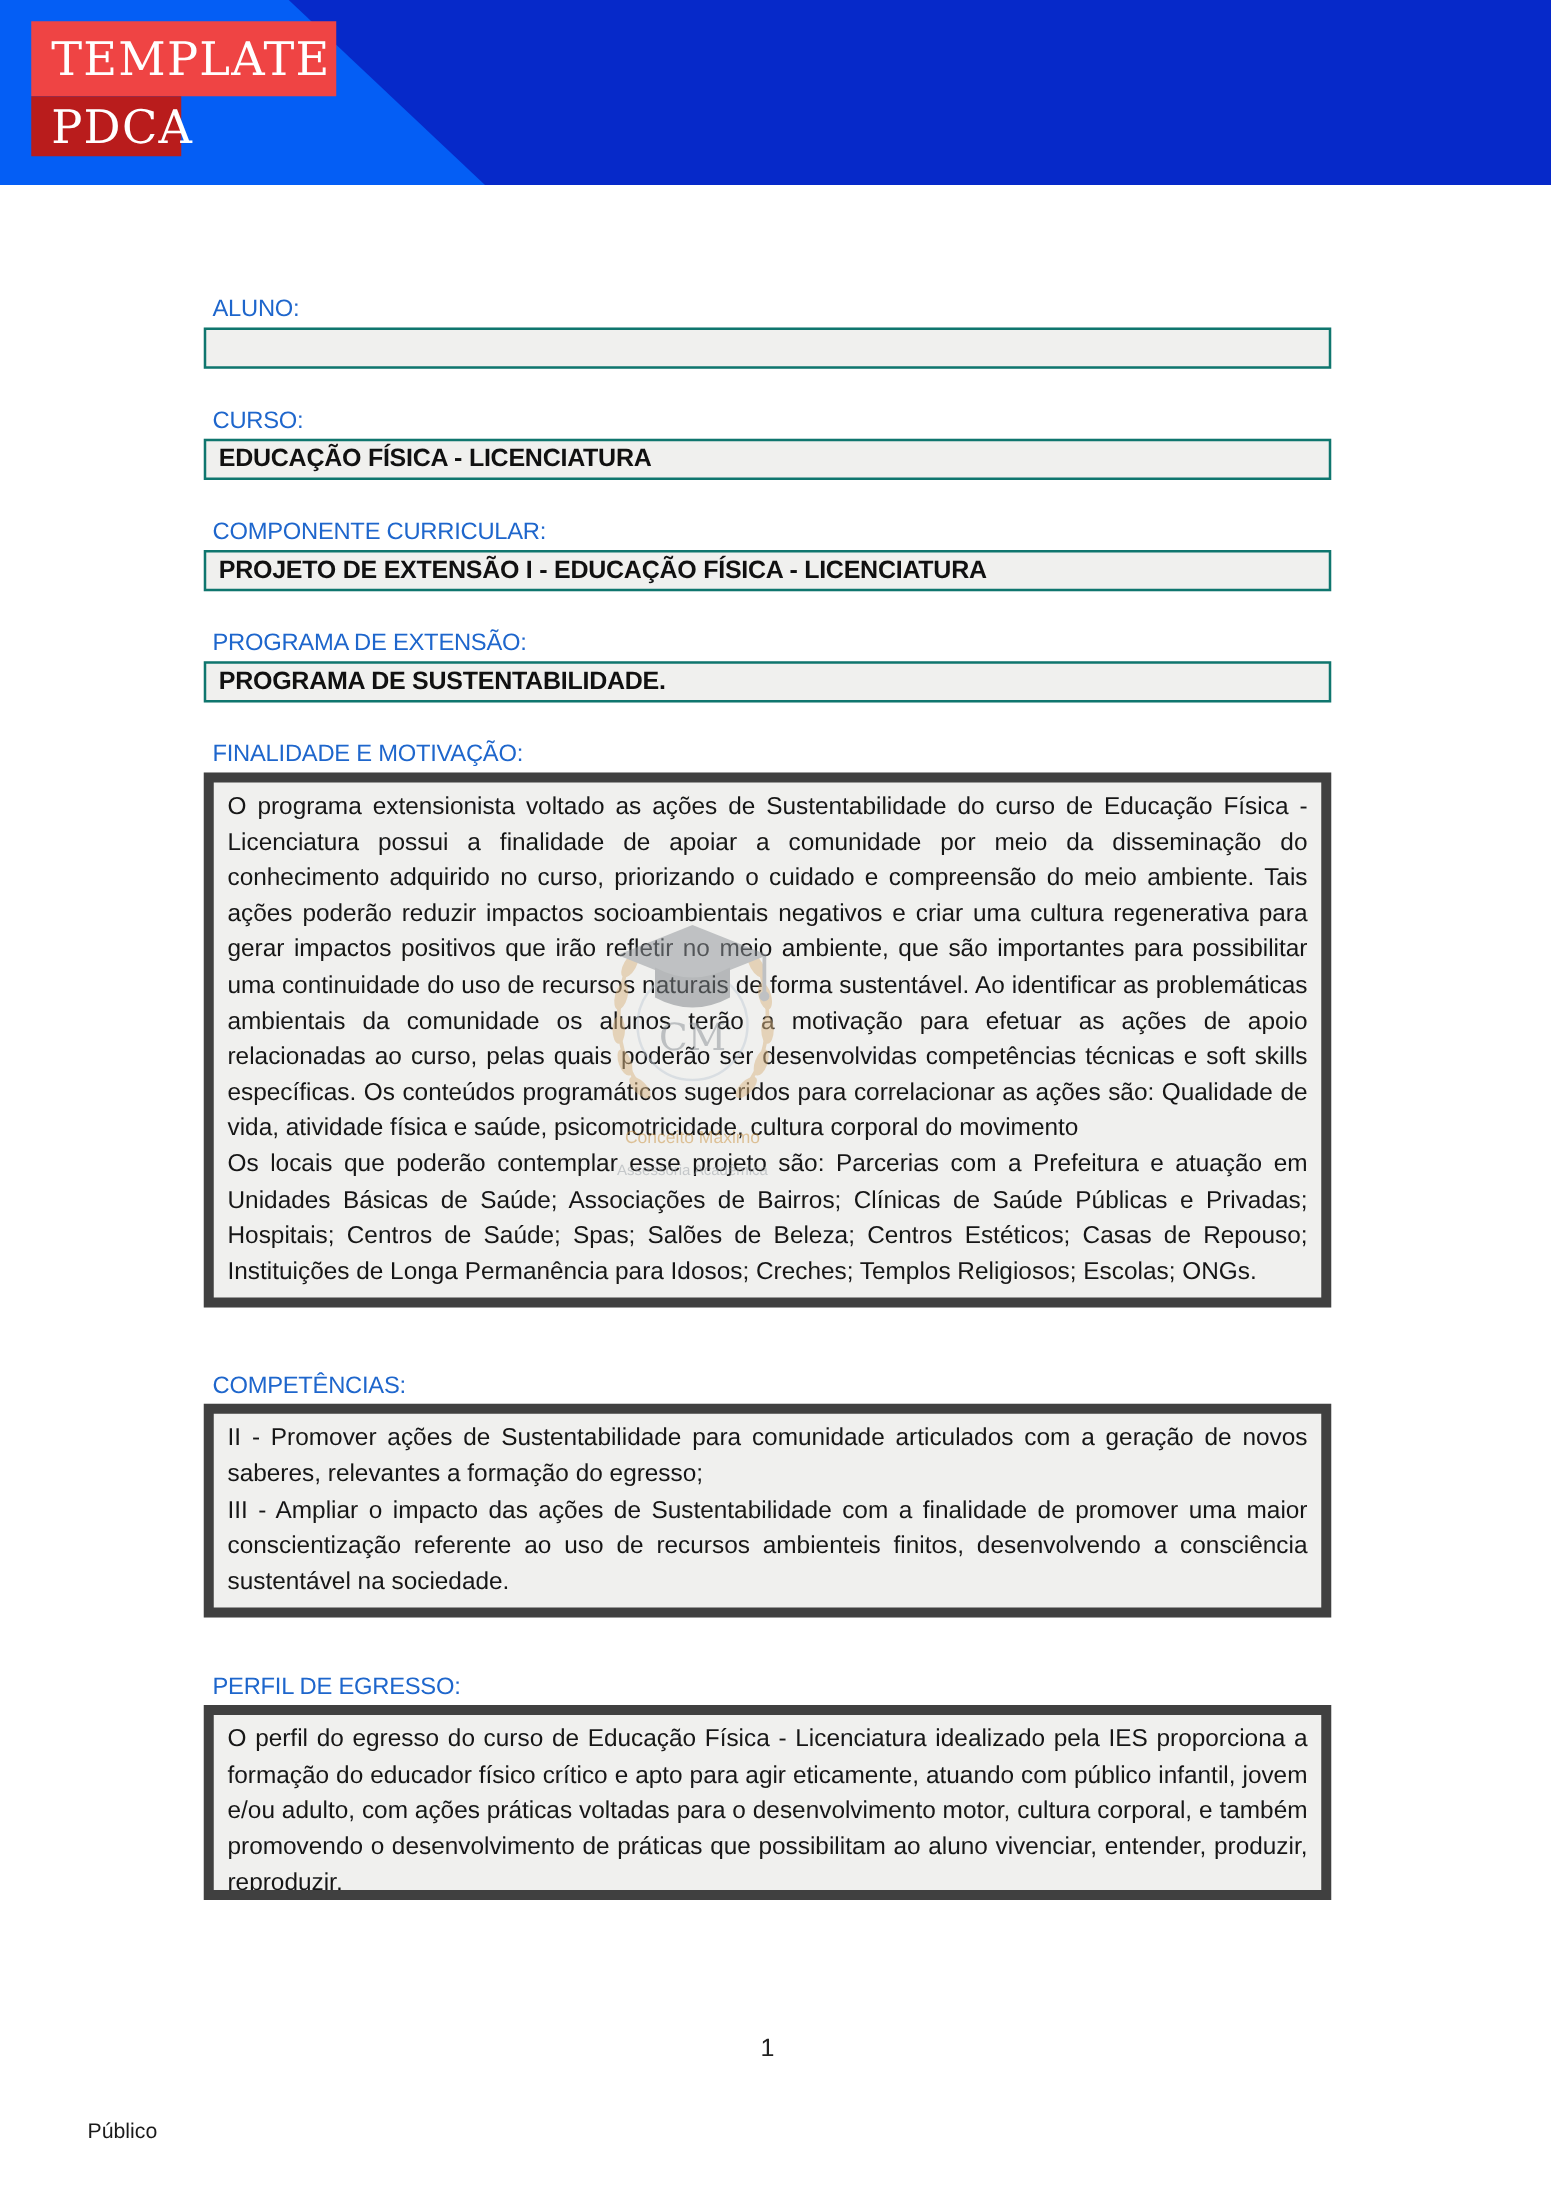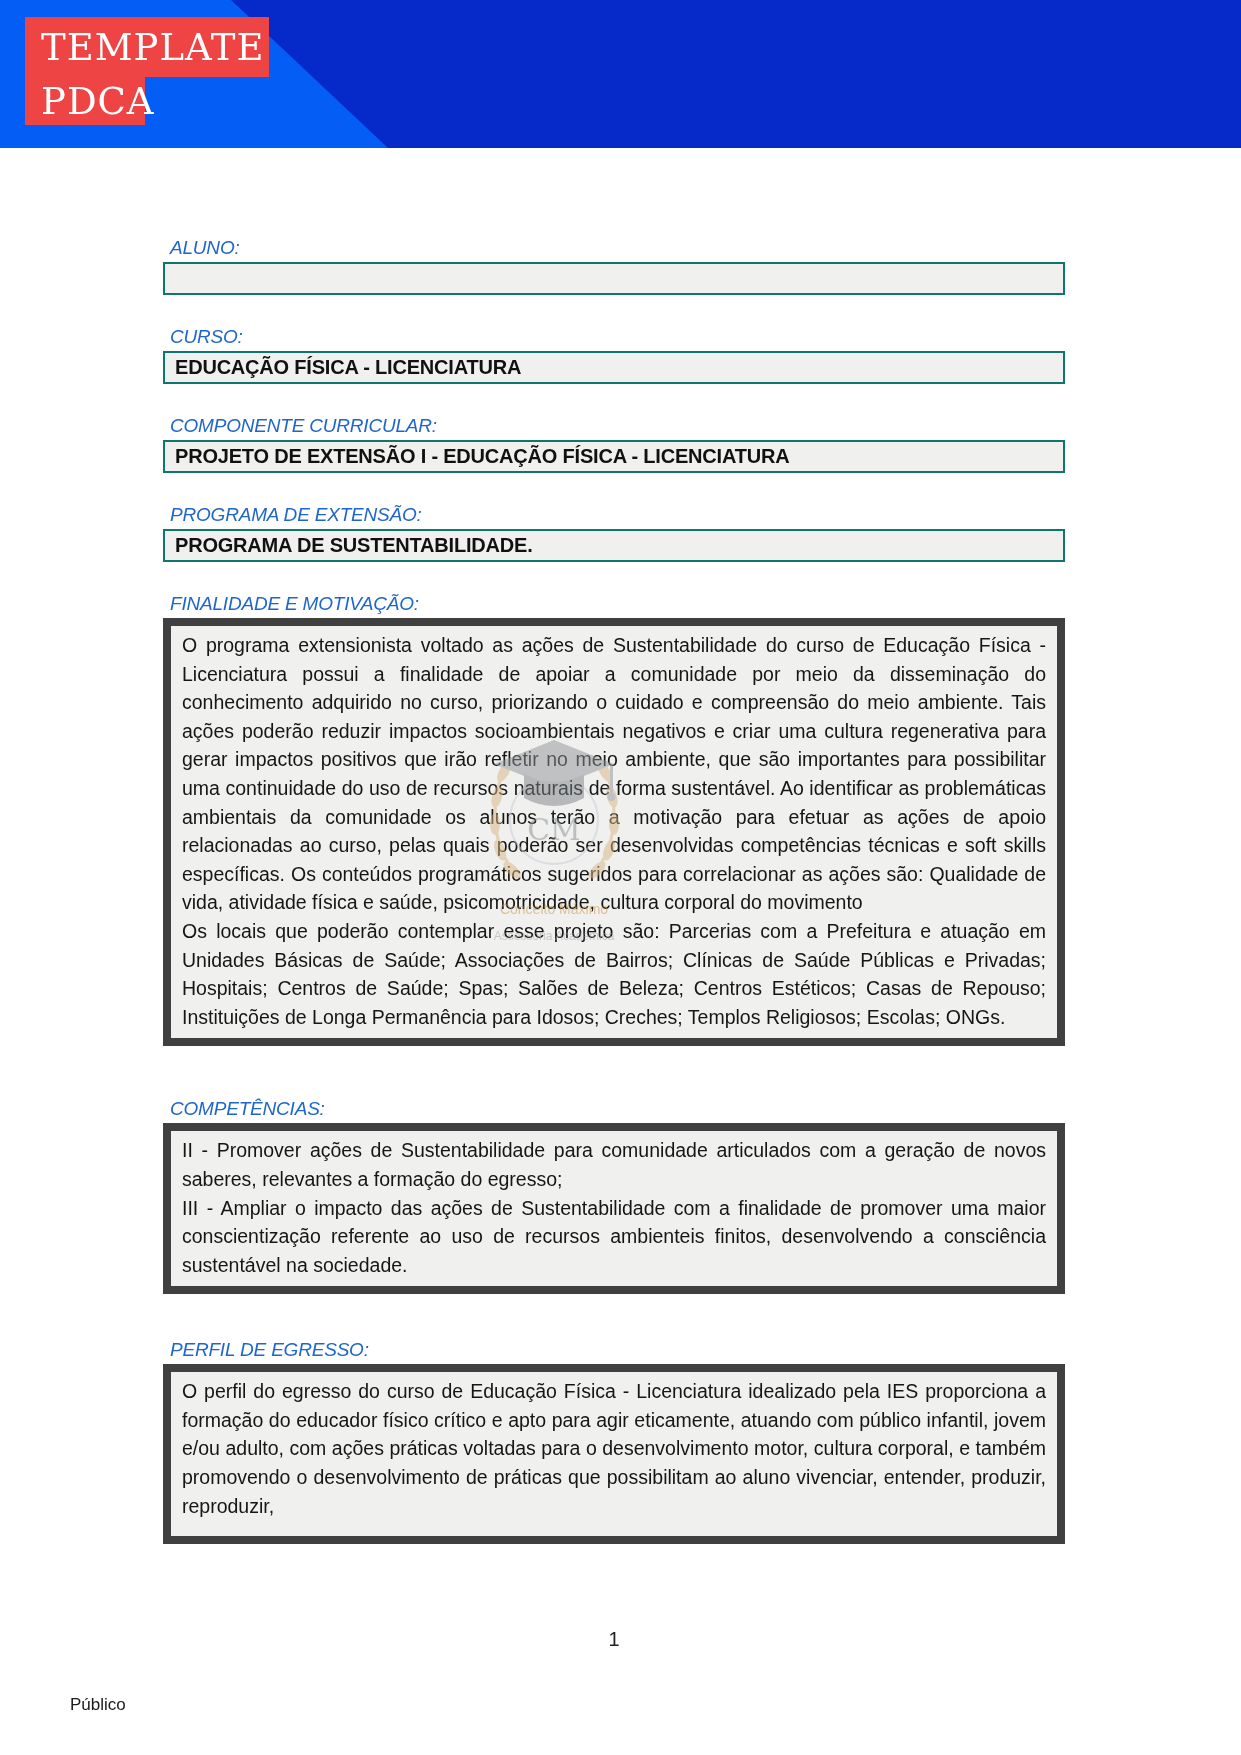--- a/index.html
+++ b/index.html
@@ -19,46 +19,45 @@
     background:#045ef5;
     clip-path:polygon(0 0, 231px 0, 388px 148px, 0 148px);
   }
   .logo { position:absolute; top:17px; left:25px; }
   .logo-row1 {
     width:244px; height:60px; background:#ef4444; color:#ffffff;
     font-family:"DejaVu Serif", serif; font-size:37px; letter-spacing:1px;
     display:flex; align-items:center; padding-left:16px; box-sizing:border-box;
   }
   .logo-row2 {
-    width:120px; height:48px; background:#ef4444; color:#ffffff;
+    width:120px; height:48px; background:#b91c1c; color:#ffffff;
     font-family:"DejaVu Serif", serif; font-size:37px; letter-spacing:1px;
     display:flex; align-items:center; padding-left:16px; box-sizing:border-box;
   }
 
   
   .content { position:absolute; left:163px; top:236px; width:902px; }
   .group { margin-bottom:30px; }
   .lbl {
     color:#1e66cc; font-size:19px; line-height:24px; margin:0 0 2px 7px;
     letter-spacing:-0.2px;
-    font-style:italic;
   }
   .fieldbox {
     background:#f0f0ee; border:2px solid #0f766e; box-sizing:border-box;
     height:33px; padding:0 10px; display:flex; align-items:center;
     font-size:20px; font-weight:bold; color:#111; letter-spacing:-0.2px;
     white-space:nowrap; overflow:hidden;
   }
   .sectionbox {
     background:#f0f0ee; border:8px solid #404040; box-sizing:border-box;
     padding:5px 11px 7px 11px;
     font-size:19.5px; line-height:28.6px; text-align:justify; color:#161616;
   }
   .sectionbox p { margin:0; }
-  .clipped { height:180px; overflow:hidden; }
+  .clipped { height:156px; overflow:hidden; }
 
   
   .watermark {
     position:absolute; left:452px; top:702px; width:205px; height:252px;
     opacity:0.5; pointer-events:none; z-index:5;
   }
 
   
   .page-number {
     position:absolute; left:163px; top:1628px; width:902px;

